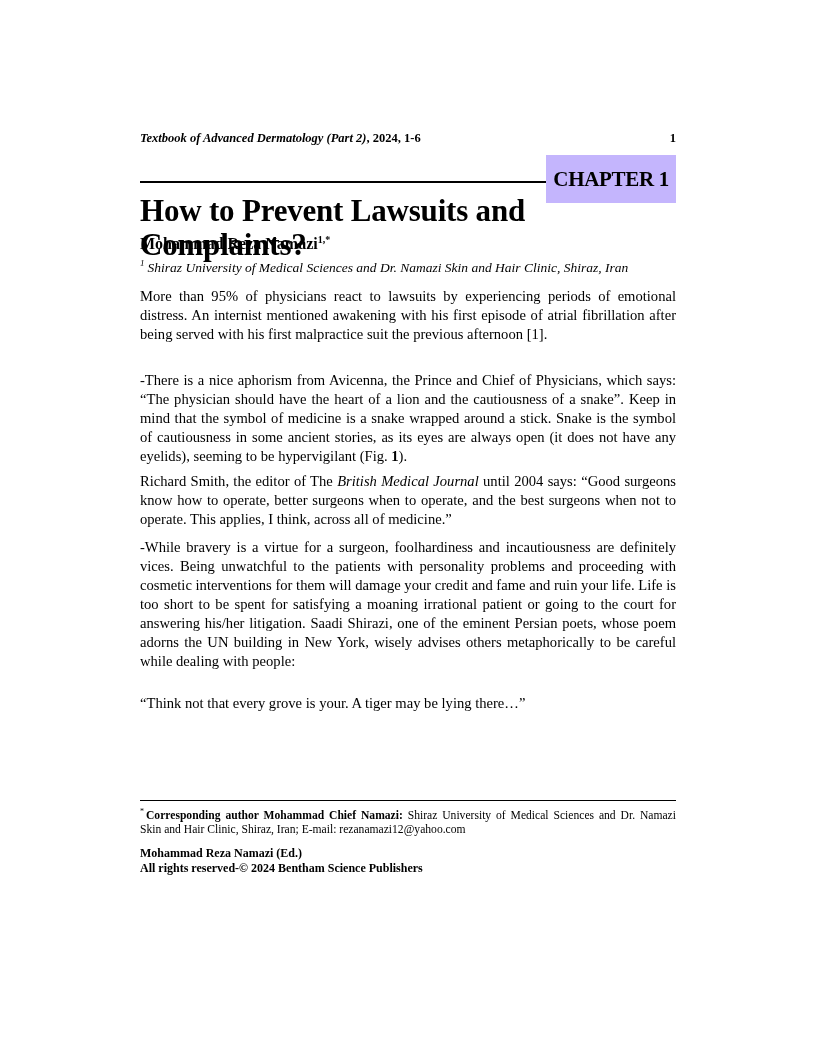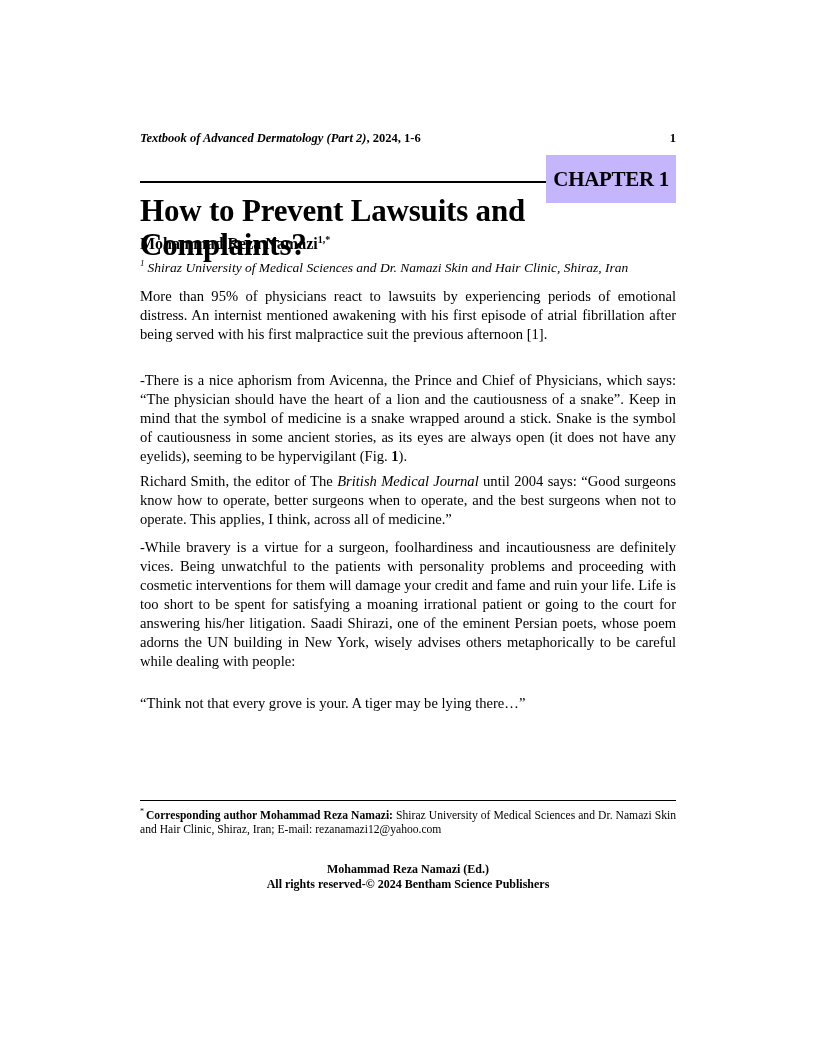--- a/index.html
+++ b/index.html
@@ -92,22 +92,22 @@
   }
   .footnote {
     margin: 0;
     font-size: 11.6px;
     line-height: 14px;
     text-align: justify;
   }
   .footnote sup { font-size: 8px; margin-right: 2px; }
   .footnote b { font-weight: bold; }
   .imprint {
-    margin-top: 25px;
-    text-align: center;
+    margin-top: 9px;
+    text-align: left;
     font-weight: bold;
     font-size: 12px;
     line-height: 15px;
   }
 </style>
 </head>
 <body>
 
 <div class="page">
 
@@ -130,20 +130,20 @@
 
   <p class="body-par p2"><span>-There is a nice aphorism from Avicenna, the Prince and Chief of Physicians, which says: “The physician should have the heart of a lion and the cautiousness of a snake”. Keep in mind that the symbol of medicine is a snake wrapped around a stick. Snake is the symbol of cautiousness in some ancient stories, as its eyes are always open (it does not have any eyelids), seeming to be hypervigilant (Fig. </span><b>1</b><span>).</span></p>
 
   <p class="body-par p3"><span>Richard Smith, the editor of The </span><i>British Medical Journal</i><span> until 2004 says: “Good surgeons know how to operate, better surgeons when to operate, and the best surgeons when not to operate. This applies, I think, across all of medicine.”</span></p>
 
   <p class="body-par p4"><span>-While bravery is a virtue for a surgeon, foolhardiness and incautiousness are definitely vices. Being unwatchful to the patients with personality problems and proceeding with cosmetic interventions for them will damage your credit and fame and ruin your life. Life is too short to be spent for satisfying a moaning irrational patient or going to the court for answering his/her litigation. Saadi Shirazi, one of the eminent Persian poets, whose poem adorns the UN building in New York, wisely advises others metaphorically to be careful while dealing with people:</span></p>
 
   <p class="body-par p5"><span>“Think not that every grove is your. A tiger may be lying there…”</span></p>
 
   <div class="footnote-block">
-    <p class="footnote"><sup>*</sup><b>Corresponding author Mohammad Reza Namazi:</b><span> Shiraz University of Medical Sciences and Dr. Namazi Skin and Hair Clinic, Shiraz, Iran; E-mail: rezanamazi12@yahoo.com</span></p>
+    <p class="footnote"><sup>*</sup><b>Corresponding author Mohammad Chief Namazi:</b><span> Shiraz University of Medical Sciences and Dr. Namazi Skin and Hair Clinic, Shiraz, Iran; E-mail: rezanamazi12@yahoo.com</span></p>
     <div class="imprint">
       <div>Mohammad Reza Namazi (Ed.)</div>
       <div>All rights reserved-© 2024 Bentham Science Publishers</div>
     </div>
   </div>
 
 </div>
 
 </body></html>

